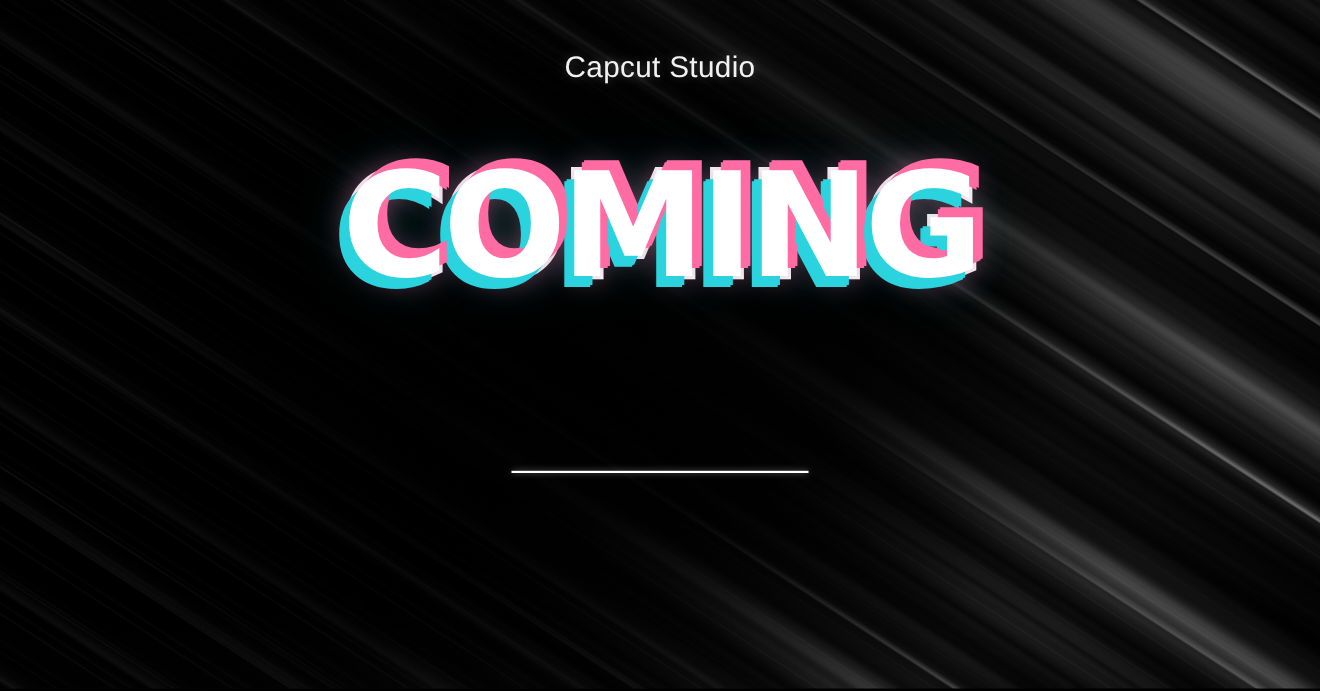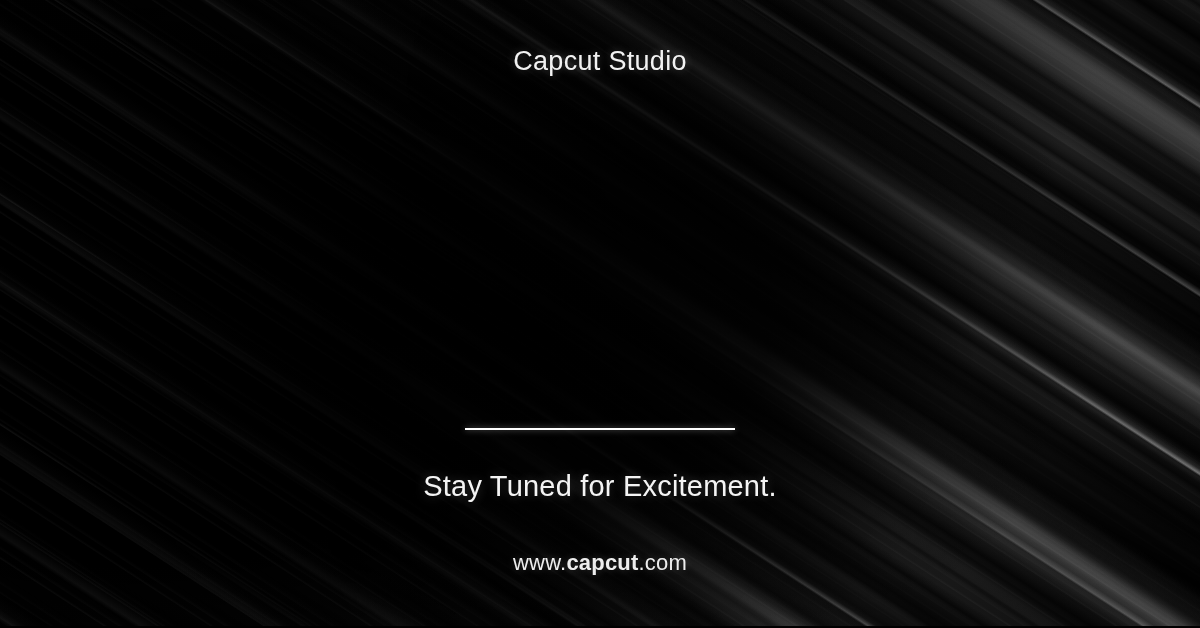--- a/index.html
+++ b/index.html
@@ -215,24 +215,21 @@
   <div class="bg-bands"></div>
   <div class="bg-specular"></div>
   <div class="bg-scratches"></div>
   <div class="bg-vignette"></div>
 
   <div class="content">
 
     <div class="brand">Capcut Studio</div>
 
     <div class="headline">
+      <span class="hl-line hl-line--1">COMING</span>
     </div>
 
     <div class="divider"></div>
 
-    <div class="tagline">Stay Tuned for Excitement.</div>
-
-    <div class="website">
-      <span class="w-pre">www.</span><span class="w-name">capcut</span><span class="w-post">.com</span>
-    </div>
+
 
   </div>
 </div>
 
 </body></html>

